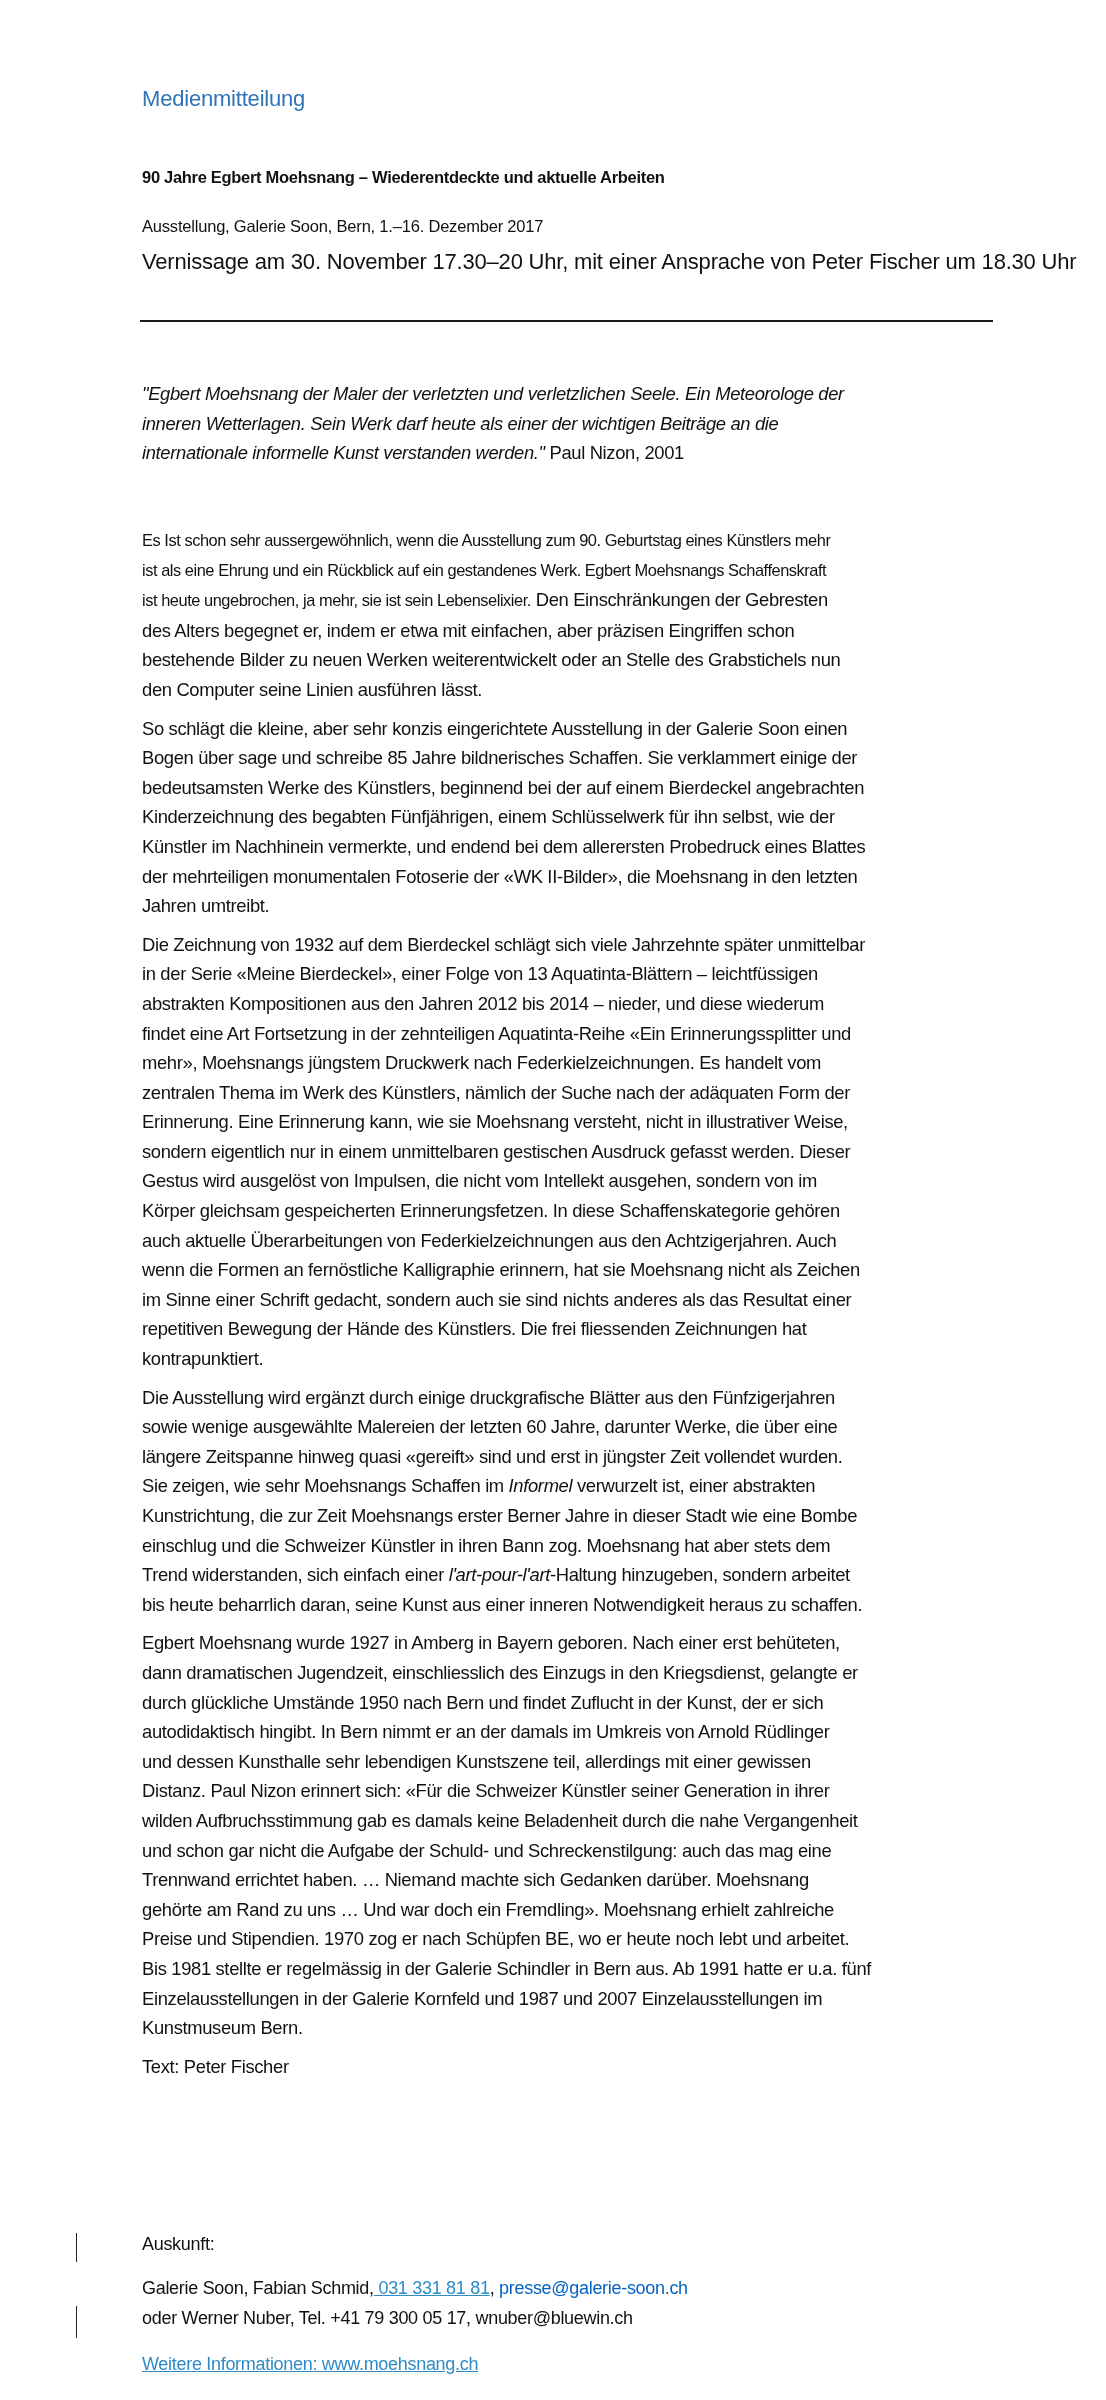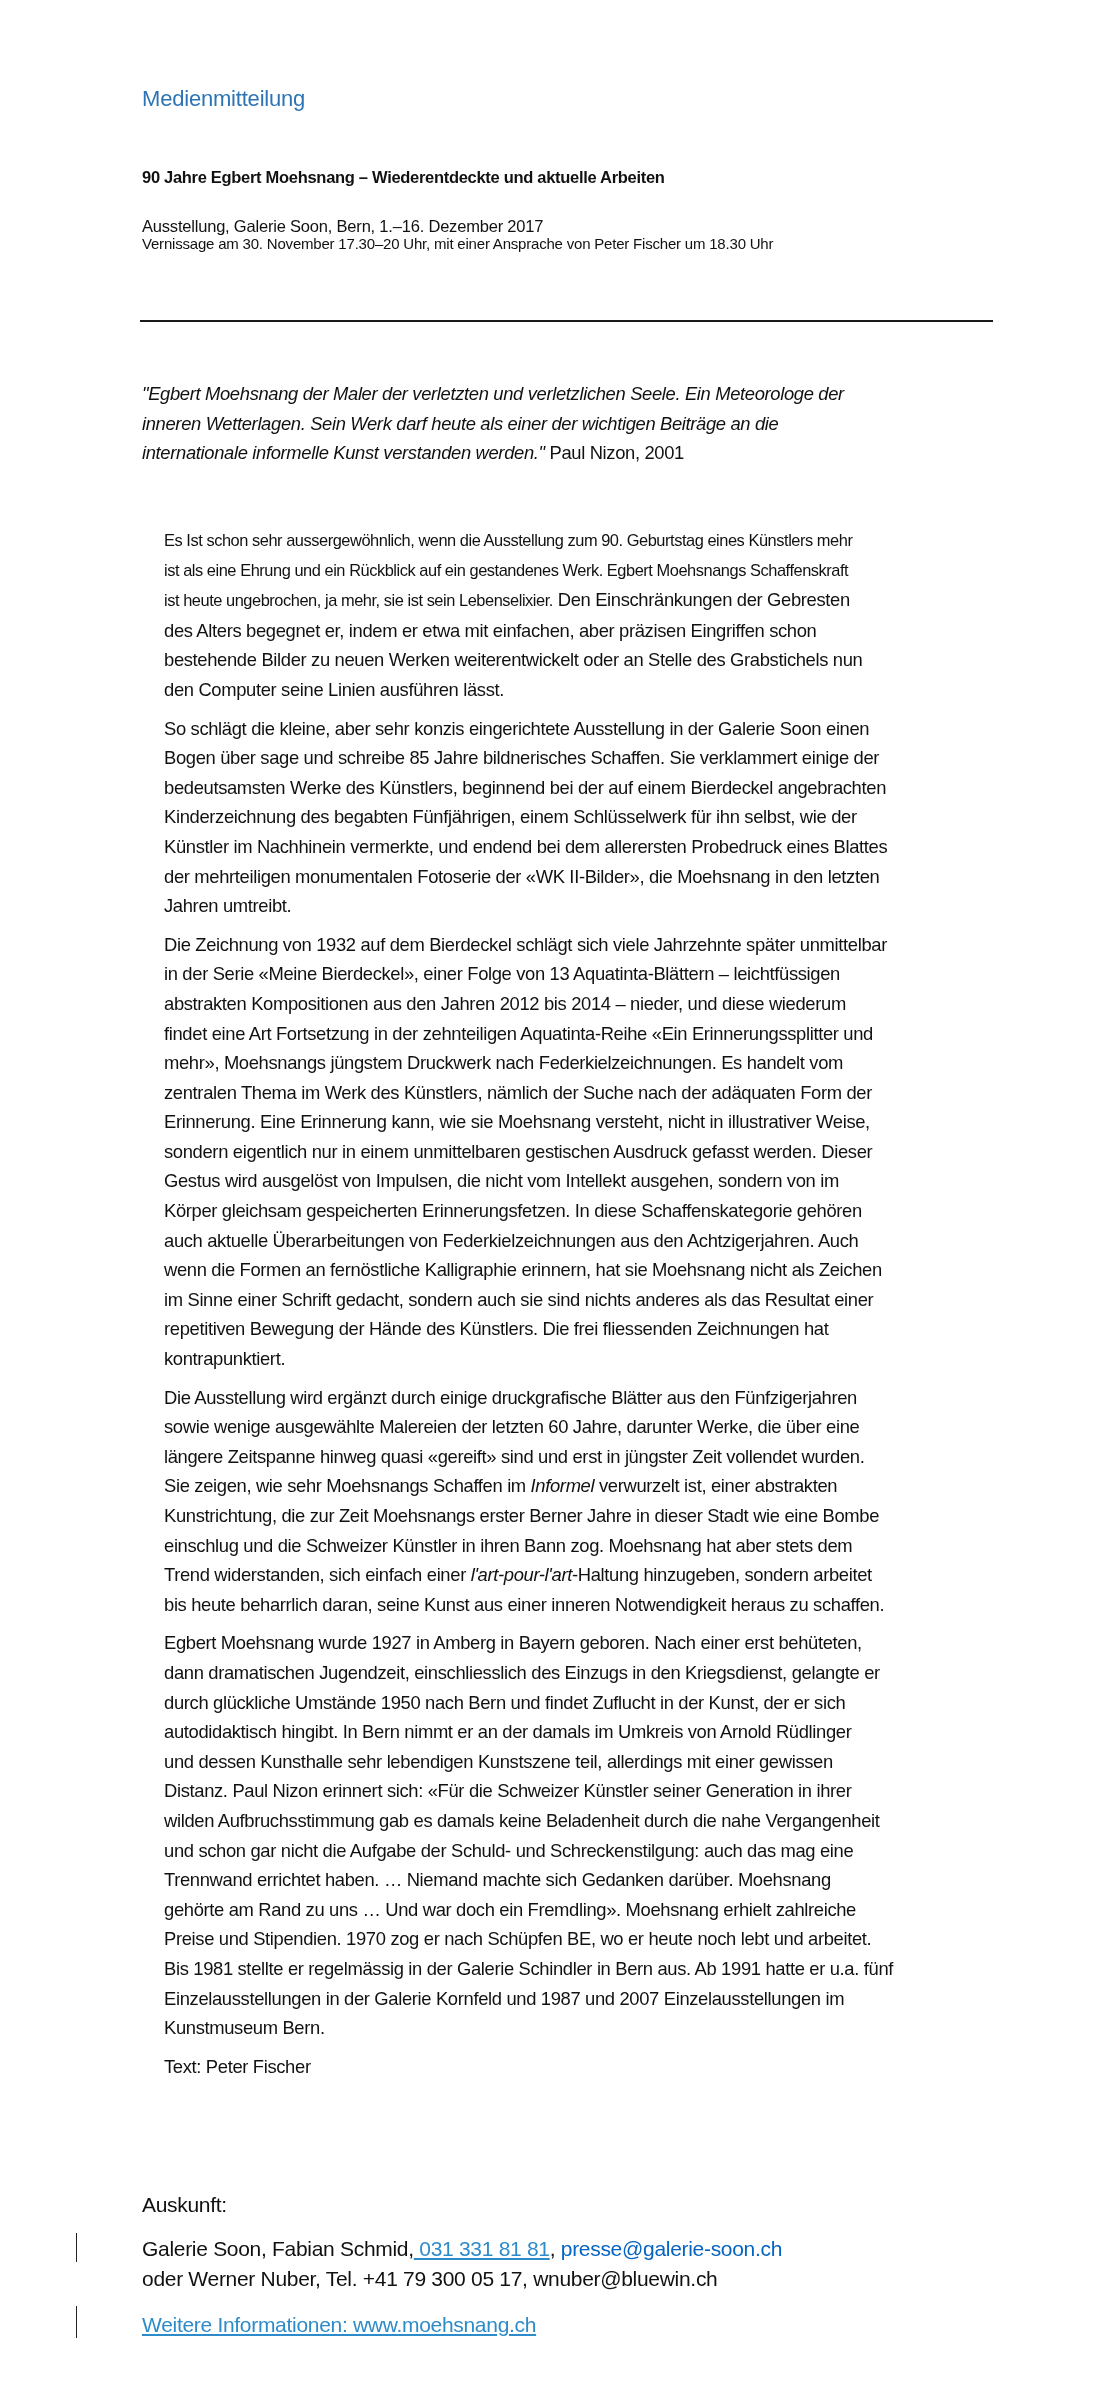--- a/index.html
+++ b/index.html
@@ -3,32 +3,32 @@
 <meta charset="utf-8">
 <style>
   html, body { margin: 0; padding: 0; background: #ffffff; }
   body { width: 1106px; height: 2400px; position: relative; overflow: hidden;
          font-family: "Liberation Sans", sans-serif; color: #111111; }
   .page { position: absolute; left: 0; top: 0; width: 915px; height: 2400px; background: #ffffff; }
   .abs { position: absolute; left: 142px; white-space: nowrap; }
   .heading { top: 86px; font-size: 22px; color: #2e74b5; letter-spacing: -0.2px; }
   .title { top: 168px; font-size: 16.5px; font-weight: bold; letter-spacing: -0.3px; }
   .subtitle { top: 217px; font-size: 16.5px; letter-spacing: -0.2px; }
-  .vernissage { top: 235px; font-size: 15px; letter-spacing: -0.2px; }
+  .vernissage { top: 249px; font-size: 22px; letter-spacing: -0.2px; }
   .rule { position: absolute; left: 140px; top: 320px; width: 853px; height: 2px; background: #1a1a1a; }
 
   .body-block { position: absolute; left: 142px; width: 860px; font-size: 18.4px; line-height: 29.6px; letter-spacing: -0.35px; }
   .quote { top: 379px; }
   .quote .q { font-style: italic; }
   .p { margin: 0 0 9px 0; }
   .small { font-size: 16.4px; letter-spacing: -0.45px; }
-  .article { top: 526px; margin-left: 22px; }
+  .article { top: 526px; }
   .ital { font-style: italic; }
 
-  .contact { position: absolute; left: 142px; width: 860px; font-size: 21px; line-height: 29.6px; letter-spacing: -0.3px; }
+  .contact { position: absolute; left: 142px; width: 860px; font-size: 18px; line-height: 29.6px; letter-spacing: -0.3px; margin-top: 40px; }
   .auskunft { top: 2190px; }
   .contact-1 { top: 2234px; }
   .weitere { top: 2310px; }
   .link-light { color: #2e8bc9; text-decoration: underline; }
   .link-dark { color: #0563c1; }
   .changebar { position: absolute; left: 76px; width: 1px; background: #222; }
   .cb1 { top: 2233px; height: 29px; }
   .cb2 { top: 2306px; height: 32px; }
 </style>
 </head>

